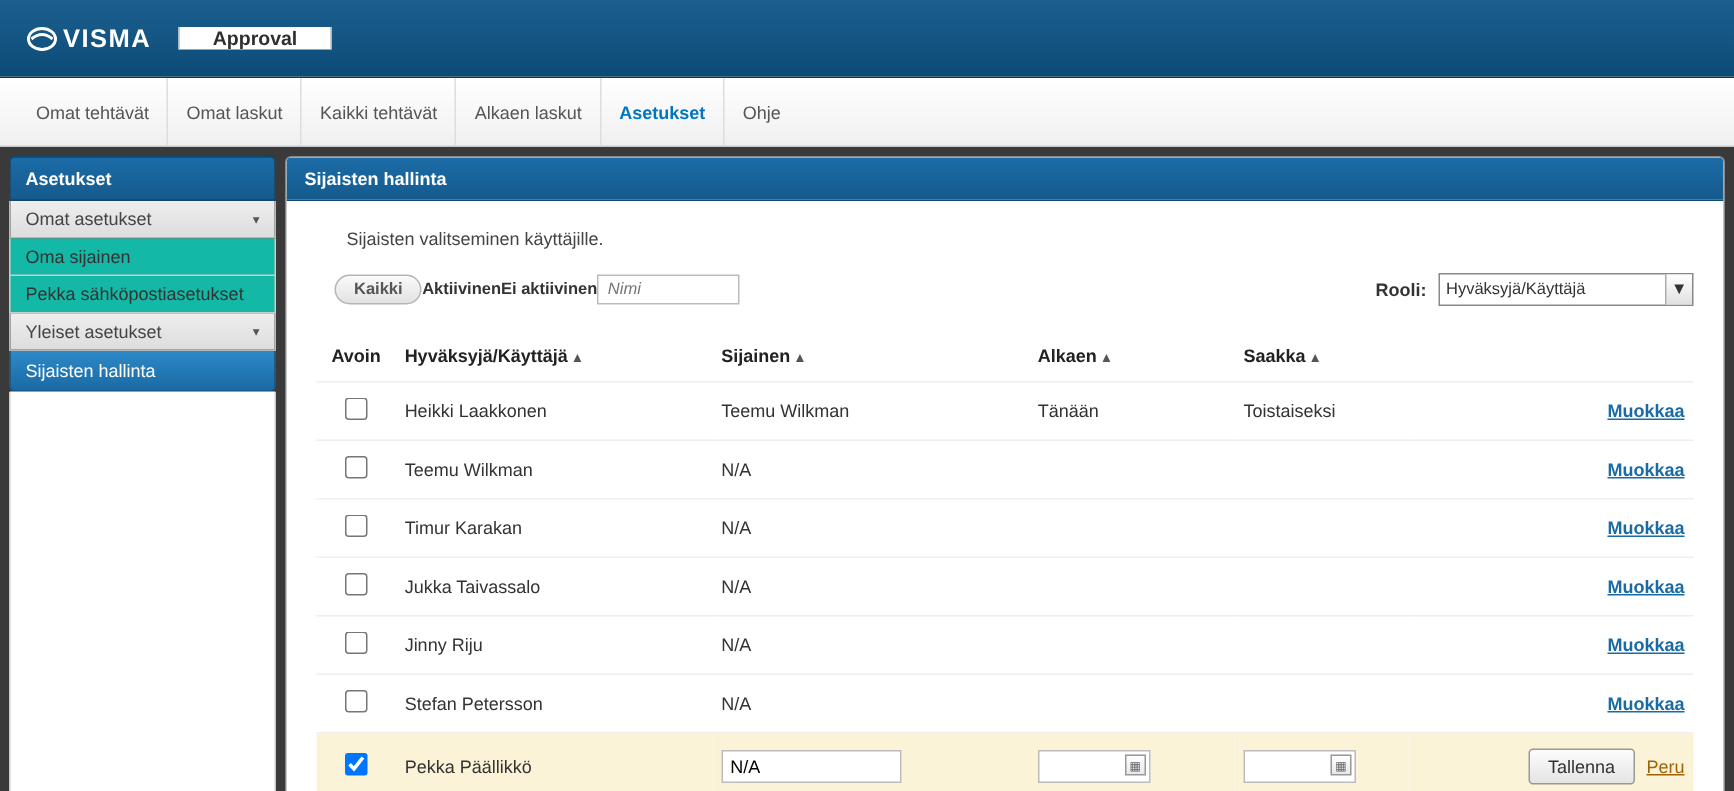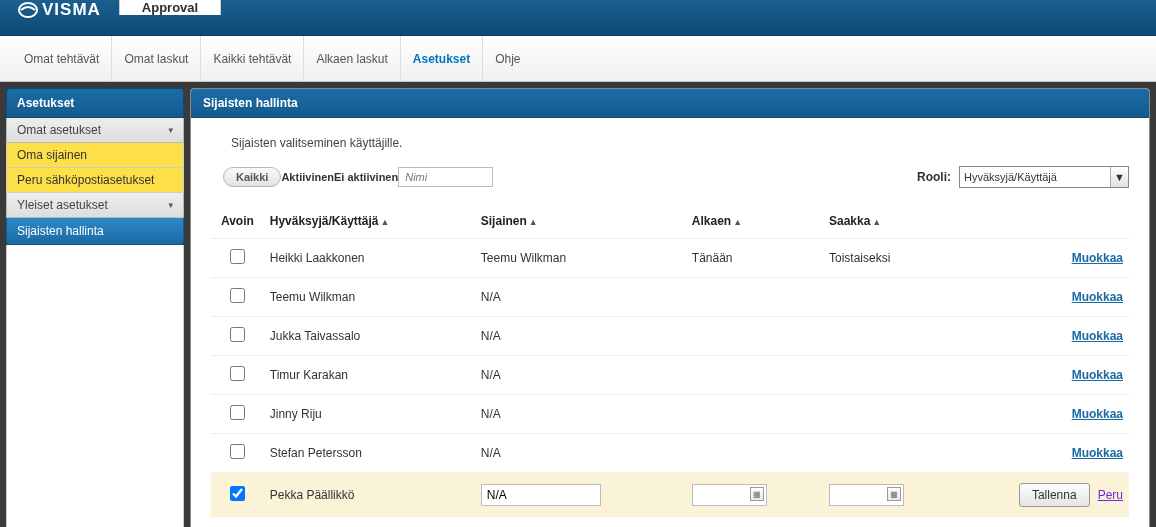--- a/index.html
+++ b/index.html
@@ -1,29 +1,29 @@
 <!DOCTYPE html>
 <html><head>
 <meta charset="utf-8">
 <style>
 * { box-sizing: border-box; margin: 0; padding: 0; }
 body { font-family: Arial, sans-serif; font-size: 12px; color: #333; background: #fff; }
-.topbar { background: linear-gradient(#1b5f8f,#0d4b76); height: 36px; display: flex; align-items: flex-start; border-bottom: 1px solid #0a3a5b; }
+.topbar { background: linear-gradient(#1b5f8f,#0d4b76); height: 52px; display: flex; align-items: center; border-bottom: 1px solid #0a3a5b; }
 .logo { display: flex; align-items: center; padding: 0 18px; color: #fff; font-weight: bold; font-size: 17px; letter-spacing: 1px; }
 .logo-icon { display: inline-flex; margin-right: 4px; }
 .approval-tab { background: #fff; color: #2e2e2e; font-weight: bold; display: flex; align-items: center; padding: 0 22px; font-size: 13px; border-right: 1px solid #ccc; border-left: 1px solid #ccc; }
 .subnav { background: linear-gradient(#fff,#f0f0f0); border-bottom: 1px solid #c6c6c6; display: flex; height: 46px; padding-left: 12px; }
 .subnav-item { padding: 0 12px; display: flex; align-items: center; color: #555; border-right: 1px solid #ddd; cursor: pointer; }
 .subnav-item.active { color: #0076c0; font-weight: bold; }
 .subnav-item.noborder { border-right: none; }
 .main { display: flex; padding: 6px; gap: 6px; background: #3a3a3a; }
 .sidebar { width: 178px; flex-shrink: 0; }
 .sidebar-title { background: linear-gradient(#1b6ca8,#155a8d); color: #fff; font-weight: bold; padding: 7px 10px; border-radius: 4px 4px 0 0; border:1px solid #0e4a70; font-size:12px;}
 .sidebar-section { background: linear-gradient(#eee,#ddd); color: #444; padding: 5px 10px; border: 1px solid #b9b9b9; border-top:none; display:flex; align-items:center; justify-content:space-between; cursor:pointer;}
-.sidebar-sub { background: #fde047; border:1px solid #ccc; border-top:none; padding: 5px 10px; cursor:pointer; color:#333;}
+.sidebar-sub { background: #14b8a6; border:1px solid #ccc; border-top:none; padding: 5px 10px; cursor:pointer; color:#333;}
 .sidebar-sub.last{border-bottom:1px solid #ccc;}
 .sidebar-active { background: linear-gradient(#2d89c7,#1a6aa3); color:#fff; padding:6px 10px; border:1px solid #155a8d; border-top:none; border-radius:0 0 4px 4px; font-weight:normal;}
 .sidebar-rest { background:#fff; border:1px solid #ccc; border-top:none; min-height:290px; border-radius:0 0 4px 4px;}
 .content { flex: 1; background: #fff; border: 1px solid #888; border-radius: 4px; min-height:440px; overflow:hidden;}
 .panel-title { background: linear-gradient(#1b6ca8,#155a8d); color:#fff; font-weight:bold; padding:7px 12px; font-size:12px; border-bottom:1px solid #0e4a70;}
 .panel-body { padding: 18px 20px 10px 20px; }
 .desc { color:#444; margin-bottom:16px; margin-left:20px;}
 .toolbar { display:flex; align-items:center; gap:0; margin-bottom:18px; margin-left:12px;}
 .pill { display:inline-block; background: linear-gradient(#fafafa,#e2e2e2); border:1px solid #b5b5b5; border-radius:10px; padding:3px 12px; font-size:11px; font-weight:bold; color:#555; cursor:pointer;}
 .filter-opt { font-weight:bold; color:#333; font-size:11px; cursor:pointer;}
@@ -39,21 +39,21 @@
 tbody tr { border-top:1px solid #eee; }
 .check { width:40px; text-align:center;}
 input[type=checkbox]{ width:15px; height:15px; cursor:pointer;}
 .edit-link { color:#1a6aa3; font-weight:bold; text-decoration:underline; cursor:pointer;}
 tr.edit-row { background:#faf3d7; }
 .cell-input { border:1px solid #bbb; padding:3px 5px; font-size:12px; width:120px; height:22px; background:#fff;}
 .date-input-wrap { position:relative; display:inline-block;}
 .date-input { border:1px solid #bbb; padding:3px 5px; font-size:12px; width:75px; height:22px; background:#fff;}
 .cal-icon{ position:absolute; right:3px; top:3px; width:14px; height:14px; border:1px solid #999; background:linear-gradient(#fff,#e8e8e8); display:flex; align-items:center; justify-content:center; font-size:8px; color:#666; cursor:pointer;}
 .save-btn { background:linear-gradient(#fdfdfd,#e4e4e4); border:1px solid #999; border-radius:3px; padding:4px 12px; font-size:12px; cursor:pointer; color:#333;}
-.peru { color:#6d28d9; text-decoration:underline; cursor:pointer; margin-left:8px;}
+.peru { color:#a16207; text-decoration:underline; cursor:pointer; margin-left:8px;}
 .col-avoin{width:50px;} .col-approver{width:200px;} .col-sijainen{width:200px;} .col-alkaen{width:130px;} .col-saakka{width:110px;} .col-action{width:180px; text-align:right;}
 .chev{font-size:9px;color:#555;}
 </style>
 </head>
 <body>
 
 <div class="topbar">
   <div class="logo">
     <span class="logo-icon">
       <svg width="20" height="16" viewBox="0 0 20 16">
@@ -91,21 +91,21 @@
 
 <div class="main">
 
   <div class="sidebar">
     <div class="sidebar-title">Asetukset</div>
     <div class="sidebar-section">
       <span>Omat asetukset</span>
         <span class="chev">▾</span>
     </div>
     <div class="sidebar-sub"><span>Oma sijainen</span></div>
-    <div class="sidebar-sub last"><span>Peru sähköpostiasetukset</span></div>
+    <div class="sidebar-sub last"><span>Pekka sähköpostiasetukset</span></div>
     <div class="sidebar-section">
       <span>Yleiset asetukset</span>
         <span class="chev">▾</span>
     </div>
     <div class="sidebar-active"><span>Sijaisten hallinta</span></div>
     <div class="sidebar-rest"></div>
   </div>
 
   <div class="content">
     <div class="panel-title">Sijaisten hallinta</div>
@@ -148,29 +148,29 @@
             <tr>
               <td class="check"><input type="checkbox" style=""></td>
               <td>Teemu Wilkman</td>
               <td>N/A</td>
               <td></td>
               <td></td>
               <td class="col-action"><span class="edit-link">Muokkaa</span></td>
             </tr>
             <tr>
               <td class="check"><input type="checkbox" style=""></td>
+              <td>Timur Karakan</td>
+              <td>N/A</td>
+              <td></td>
+              <td></td>
+              <td class="col-action"><span class="edit-link">Muokkaa</span></td>
+            </tr>
+            <tr>
+              <td class="check"><input type="checkbox" style=""></td>
               <td>Jukka Taivassalo</td>
-              <td>N/A</td>
-              <td></td>
-              <td></td>
-              <td class="col-action"><span class="edit-link">Muokkaa</span></td>
-            </tr>
-            <tr>
-              <td class="check"><input type="checkbox" style=""></td>
-              <td>Timur Karakan</td>
               <td>N/A</td>
               <td></td>
               <td></td>
               <td class="col-action"><span class="edit-link">Muokkaa</span></td>
             </tr>
             <tr>
               <td class="check"><input type="checkbox" style=""></td>
               <td>Jinny Riju</td>
               <td>N/A</td>
               <td></td>

